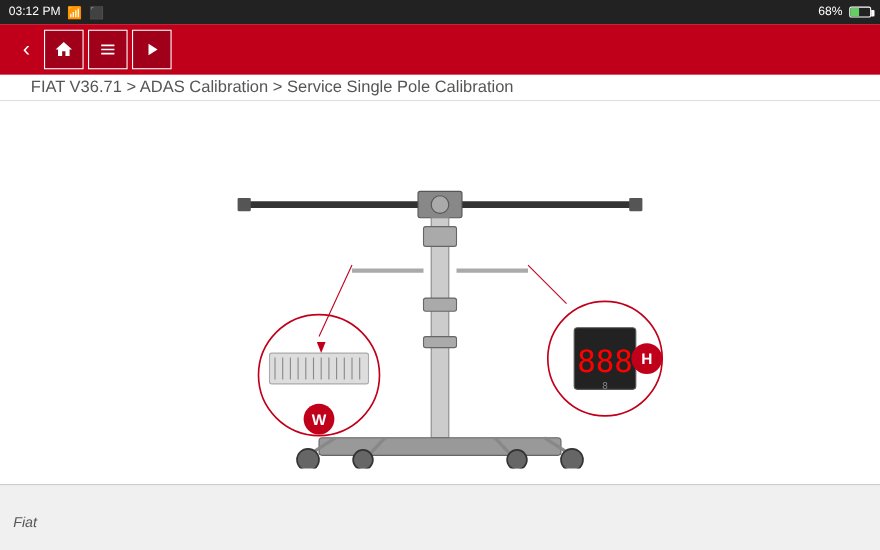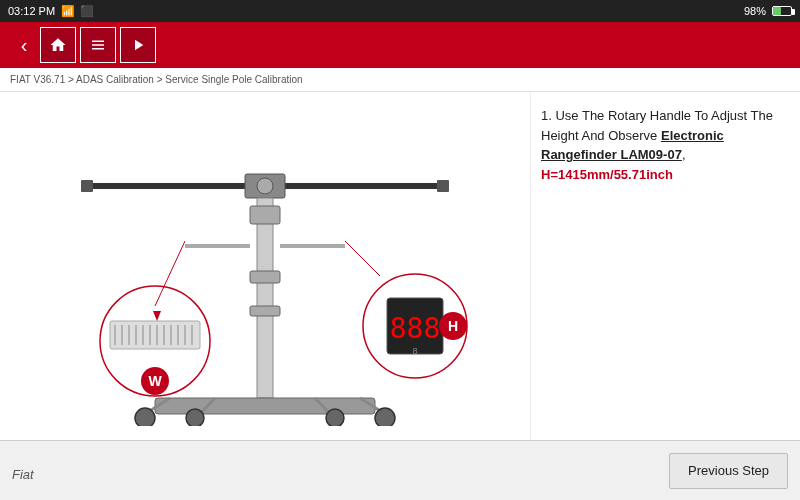--- a/index.html
+++ b/index.html
@@ -35,22 +35,22 @@
     .header-icon-btn {
       width: 36px; height: 36px; background: #a0001a; border: 1px solid #fff;
       display: flex; align-items: center; justify-content: center;
       cursor: pointer; color: #fff; font-size: 16px;
     }
 
     
     .breadcrumb {
       position: absolute; top: 68px; left: 0; right: 0; height: 24px;
       background: #fff; border-bottom: 1px solid #ddd;
-      display: flex; align-items: center; padding: 0 10px;
-      font-size: 10px; color: #555;
+      display: flex; align-items: center; padding: 0 28px;
+      font-size: 15px; color: #555;
     }
 
     
     .main-content {
       position: absolute; top: 92px; left: 0; right: 0; bottom: 60px;
       background: #fff; display: flex;
     }
 
     
     .diagram-area {
@@ -113,21 +113,21 @@
 </head>
 <body>
 
 <div class="status-bar">
   <div class="status-left">
     <span>03:12 PM</span>
     <span>📶</span>
     <span>⬛</span>
   </div>
   <div class="status-right">
-    <span>98%</span>
+    <span>68%</span>
     <div class="battery">
         <div class="battery-fill"></div>
       </div>
   </div>
 </div>
 
 <div class="header">
   <div class="header-back">‹</div>
   <div class="header-icons">
     <div class="header-icon-btn">
@@ -215,25 +215,18 @@
 
       <text x="380" y="232" text-anchor="middle" font-size="28" fill="#f00" font-family="monospace">888</text>
       <text x="380" y="248" text-anchor="middle" font-size="9" fill="#888" font-family="Arial">8</text>
 
       <circle cx="418" cy="220" r="14" class="badge-circle"></circle>
       <text x="418" y="225" text-anchor="middle" class="badge-text">H</text>
 
     </svg>
   </div>
 
-  <div class="instructions-area">
-    <p>
-      <span>1.</span><span> Use The Rotary Handle To Adjust The Height And Observe </span><span class="highlight-link">Electronic Rangefinder LAM09-07</span><span>,</span><br>
-      <span class="highlight-red">H=1415mm/55.71inch</span>
-    </p>
-  </div>
 
 </div>
 
 <div class="footer">
   <span class="footer-brand">Fiat</span>
-  <button class="btn-step">Previous Step</button>
 </div>
 
 </body></html>

